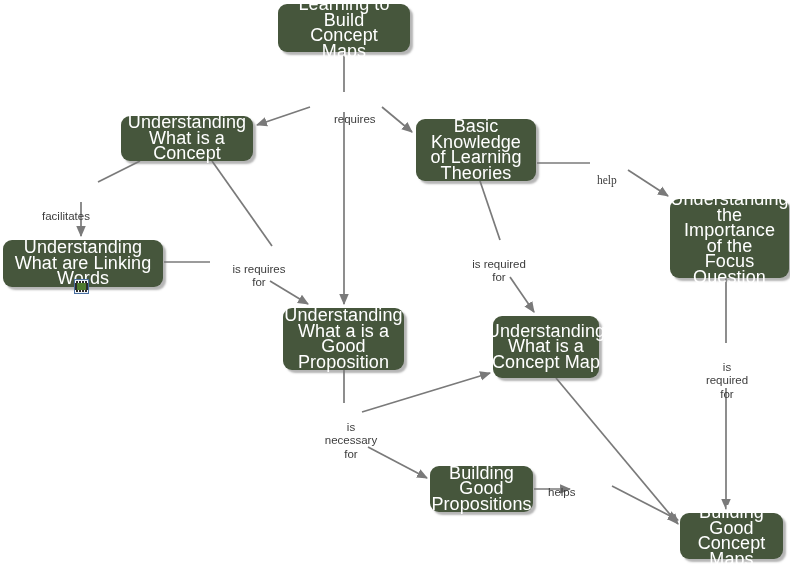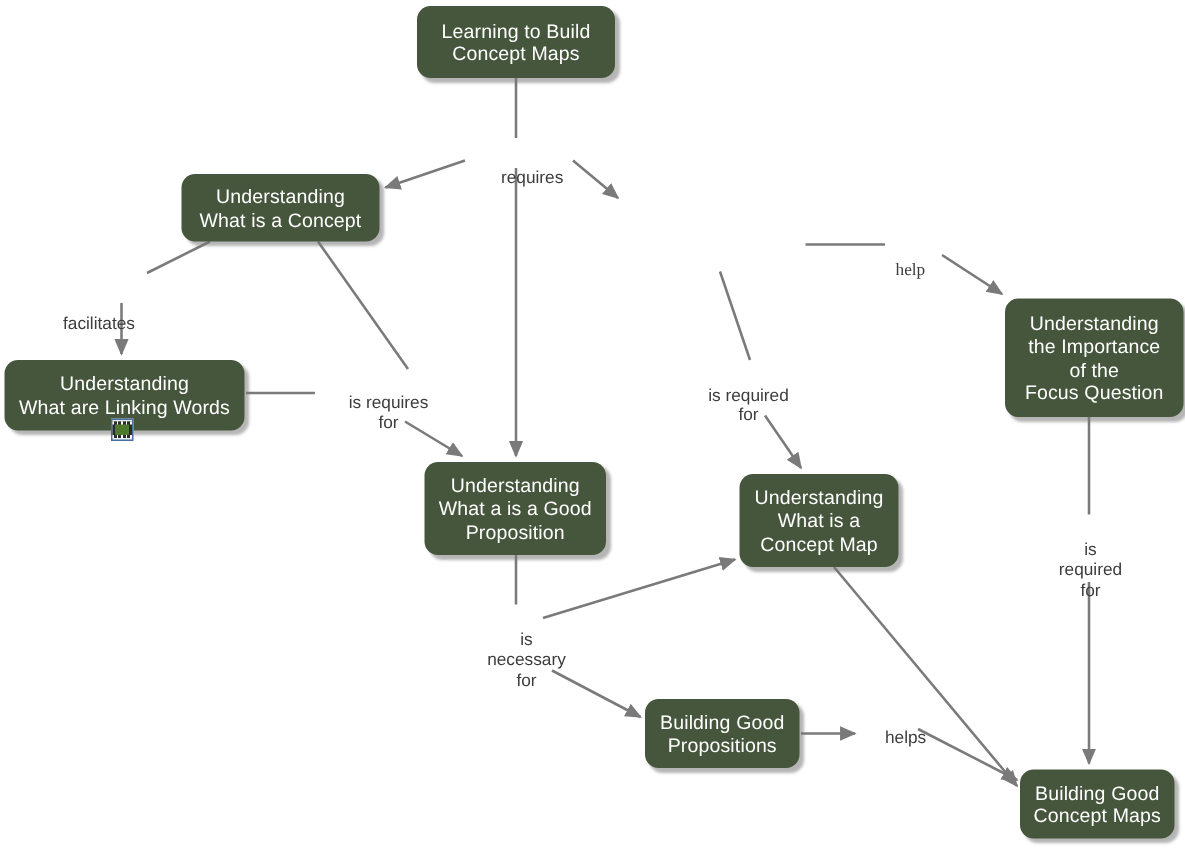--- a/index.html
+++ b/index.html
@@ -29,21 +29,21 @@
   .node {
     position: absolute;
     box-sizing: border-box;
     background: #46563c;
     color: #ffffff;
     border-radius: 9px;
     display: flex;
     align-items: center;
     justify-content: center;
     text-align: center;
-    font-size: 13px;
+    font-size: 18px;
     line-height: 15.5px;
     letter-spacing: 0.1px;
     padding: 4px 8px;
     box-shadow: 3px 3px 2px rgba(120,120,120,0.55);
     white-space: pre-line;
     user-select: none;
   }
   .link-label {
     position: absolute;
     color: #3c3c3c;
@@ -145,20 +145,25 @@
   <div class="node" style="left:278px; top:4px; width:132px; height:48px;">
     <span>Learning to Build
 Concept Maps</span>
   </div>
 
   <div class="node" style="left:121px; top:116px; width:132px; height:45px;">
     <span>Understanding
 What is a Concept</span>
   </div>
 
+  <div class="node" style="left:416px; top:119px; width:120px; height:62px;">
+    <span>Basic Knowledge
+of Learning
+Theories</span>
+  </div>
 
   <div class="node" style="left:670px; top:199px; width:119px; height:79px;">
     <span>Understanding
 the Importance
 of the
 Focus Question</span>
   </div>
 
   <div class="node" style="left:3px; top:240px; width:160px; height:47px;">
     <span>Understanding
@@ -214,21 +219,21 @@
 required
 for</span>
   </div>
 
   <div class="link-label" style="left:320px; top:407px; width:62px;">
     <span>is
 necessary
 for</span>
   </div>
 
-  <div class="link-label" style="left:590px; top:472px;">
+  <div class="link-label" style="left:548px; top:472px;">
     <span>helps</span>
   </div>
 
   <div class="media-icon" style="left:74px; top:279px;">
     <div class="strip"></div>
   </div>
 
 </div>
 
 </body></html>

